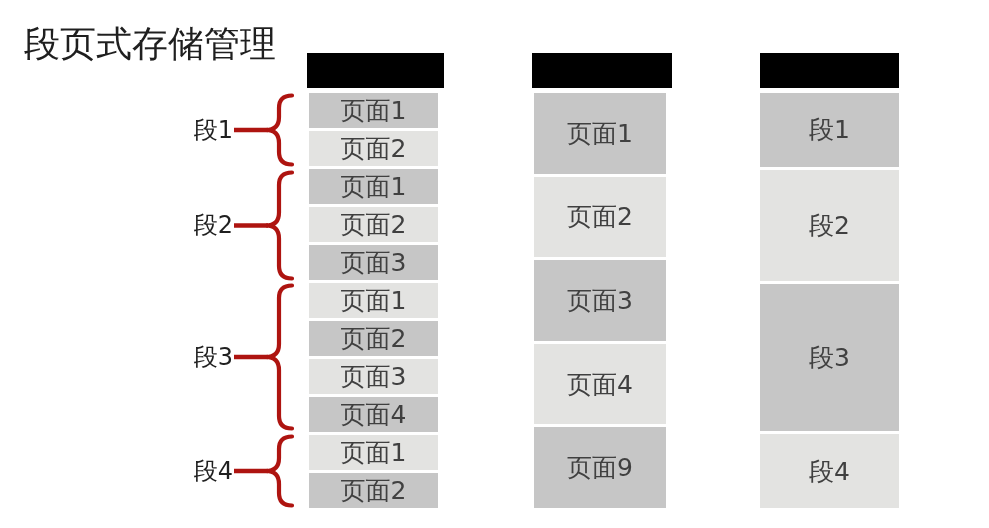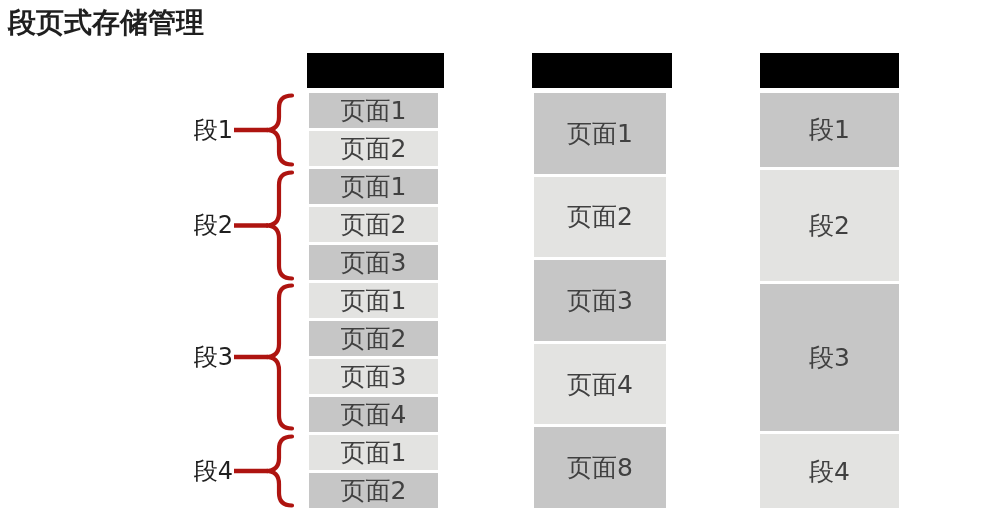--- a/index.html
+++ b/index.html
@@ -11,22 +11,22 @@
     --title-text:#1f1f1f;
     --bracket-red:#ae1410;
   }
   html,body{margin:0;padding:0;}
   body{
     width:989px;height:528px;position:relative;overflow:hidden;
     background:var(--page-bg);
     font-family:"DejaVu Sans","Liberation Sans",sans-serif;
   }
   .title{
-    position:absolute;left:8px;top:4px;margin:0;
-    font-size:28px;font-weight:700;letter-spacing:0px;
+    position:absolute;left:8px;top:4px;margin:16px;
+    font-size:36px;font-weight:400;letter-spacing:0px;
     color:var(--title-text);
   }
   .col{position:absolute;top:53px;height:455px;}
   .hdr{position:absolute;left:0;right:0;top:0;height:35px;background:var(--header-bar);}
   .rows{position:absolute;left:2px;right:6px;top:40px;height:415px;
         display:flex;flex-direction:column;gap:3px;}
   .row{flex:1 1 0;display:flex;align-items:center;justify-content:center;
        font-size:25px;color:var(--row-text);}
   .rows .row:nth-child(odd){background:var(--row-dark);}
   .rows .row:nth-child(even){background:var(--row-light);}
@@ -89,21 +89,21 @@
   </div>
 </div>
 
 <div class="col" style="left:532px;width:140px;">
   <div class="hdr"></div>
   <div class="rows">
     <div class="row">页面1</div>
     <div class="row">页面2</div>
     <div class="row">页面3</div>
     <div class="row">页面4</div>
-    <div class="row">页面8</div>
+    <div class="row">页面9</div>
   </div>
 </div>
 
 <div class="col" style="left:760px;width:139px;">
   <div class="hdr"></div>
   <div class="blocks">
     <div class="block g2">段1</div>
     <div class="block g3">段2</div>
     <div class="block g4">段3</div>
     <div class="block g2">段4</div>

